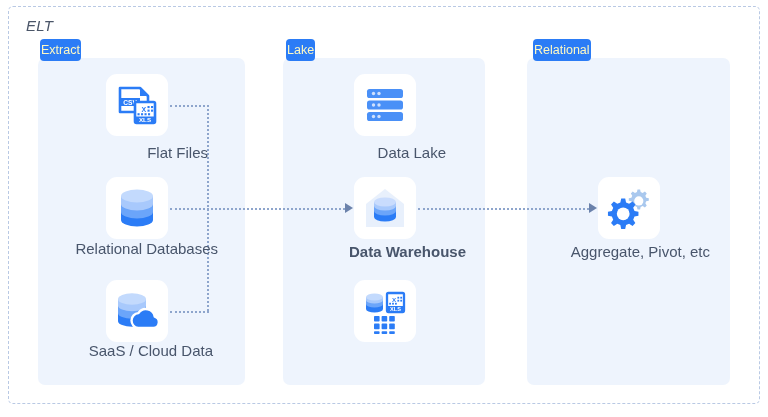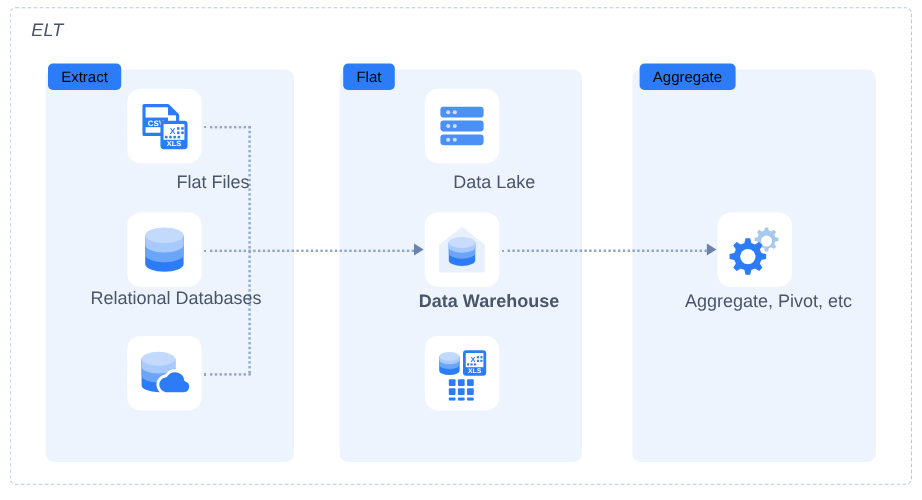--- a/index.html
+++ b/index.html
@@ -42,28 +42,28 @@
     height: 327px;
     background: #eef4fd;
     border-radius: 7px;
   }
   .panel-extract { left: 38px;  width: 207px; }
   .panel-load    { left: 283px; width: 202px; }
   .panel-transform { left: 527px; width: 203px; }
 
   .badge {
     position: absolute;
-    top: 53px;
+    top: 39px;
     height: 22px;
     line-height: 22px;
     background: #2b7cf6;
-    color: #000000;
+    color: #fef9c3;
     font-size: 12.5px;
     border-radius: 4px;
-    padding: 0 11px;
+    padding: 0 1px;
     white-space: nowrap;
   }
   .badge-extract { left: 40px; }
   .badge-load { left: 286px; }
   .badge-transform { left: 533px; }
 
   .node {
     position: absolute;
     width: 62px;
     height: 62px;
@@ -128,22 +128,22 @@
 
   <div class="outer-border"></div>
 
   <div class="diagram-title">ELT</div>
 
   <div class="panel panel-extract"></div>
   <div class="panel panel-load"></div>
   <div class="panel panel-transform"></div>
 
   <div class="badge badge-extract">Extract</div>
-  <div class="badge badge-load">Flat</div>
-  <div class="badge badge-transform">Aggregate</div>
+  <div class="badge badge-load">Lake</div>
+  <div class="badge badge-transform">Relational</div>
 
   <div class="dot-h" style="left:170px; top:105px; width:39px;"></div>
 
   <div class="dot-h" style="left:170px; top:311px; width:39px;"></div>
 
   <div class="dot-v" style="left:207px; top:105px; height:206px;"></div>
 
   <div class="dot-h" style="left:170px; top:208px; width:175px;"></div>
   <div class="arrow" style="left:345px; top:203px;"></div>
 
@@ -192,20 +192,21 @@
     <span>
       <svg width="46" height="46" viewBox="0 0 46 46">
         <path d="M4 11 V33 a14 5.8 0 0 0 28 0 V11 Z" fill="#2b7cf6"></path>
         <path d="M4 11 V25 a14 5.8 0 0 0 28 0 V11 Z" fill="#6ba5fa"></path>
         <path d="M4 11 V17.5 a14 5.8 0 0 0 28 0 V11 Z" fill="#a8c9fc"></path>
         <ellipse cx="18" cy="11" rx="14" ry="5.8" fill="#c3dafd"></ellipse>
         <path d="M24 40 a7.5 7.5 0 0 1 0.4 -14.9 a9 9 0 0 1 16.4 3.6 a5.8 5.8 0 0 1 -1.3 11.3 Z" fill="#2b7cf6" stroke="#ffffff" stroke-width="2.4" stroke-linejoin="round"></path>
       </svg>
     </span>
   </div>
+  <div class="caption c-saas">SaaS / Cloud Data</div>
 
   <div class="node n-lake">
     <span>
       <svg width="42" height="42" viewBox="0 0 42 42">
         <rect x="3" y="5" width="36" height="9" rx="2.6" fill="#4a90f7"></rect>
         <rect x="3" y="16.5" width="36" height="9" rx="2.6" fill="#4a90f7"></rect>
         <rect x="3" y="28" width="36" height="9" rx="2.6" fill="#4a90f7"></rect>
         <circle cx="9.5" cy="9.5" r="1.7" fill="#cfe0fd"></circle>
         <circle cx="15" cy="9.5" r="1.7" fill="#cfe0fd"></circle>
         <circle cx="9.5" cy="21" r="1.7" fill="#cfe0fd"></circle>

